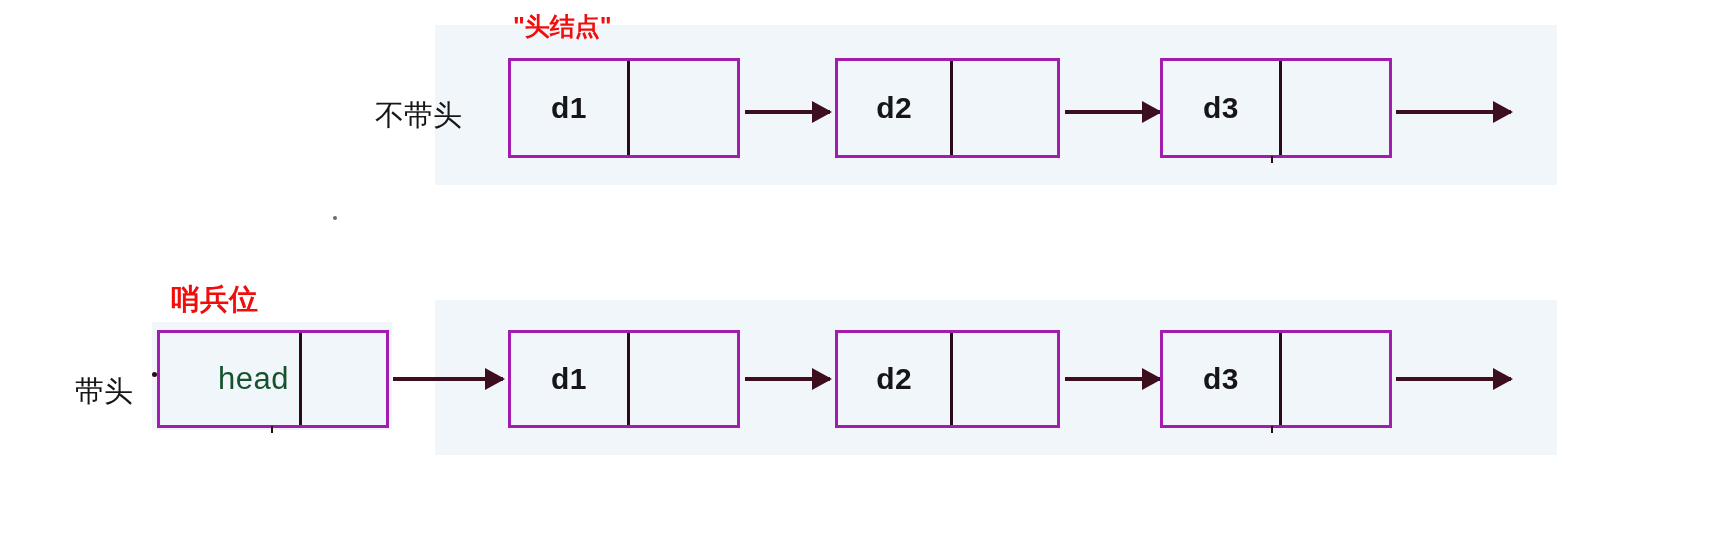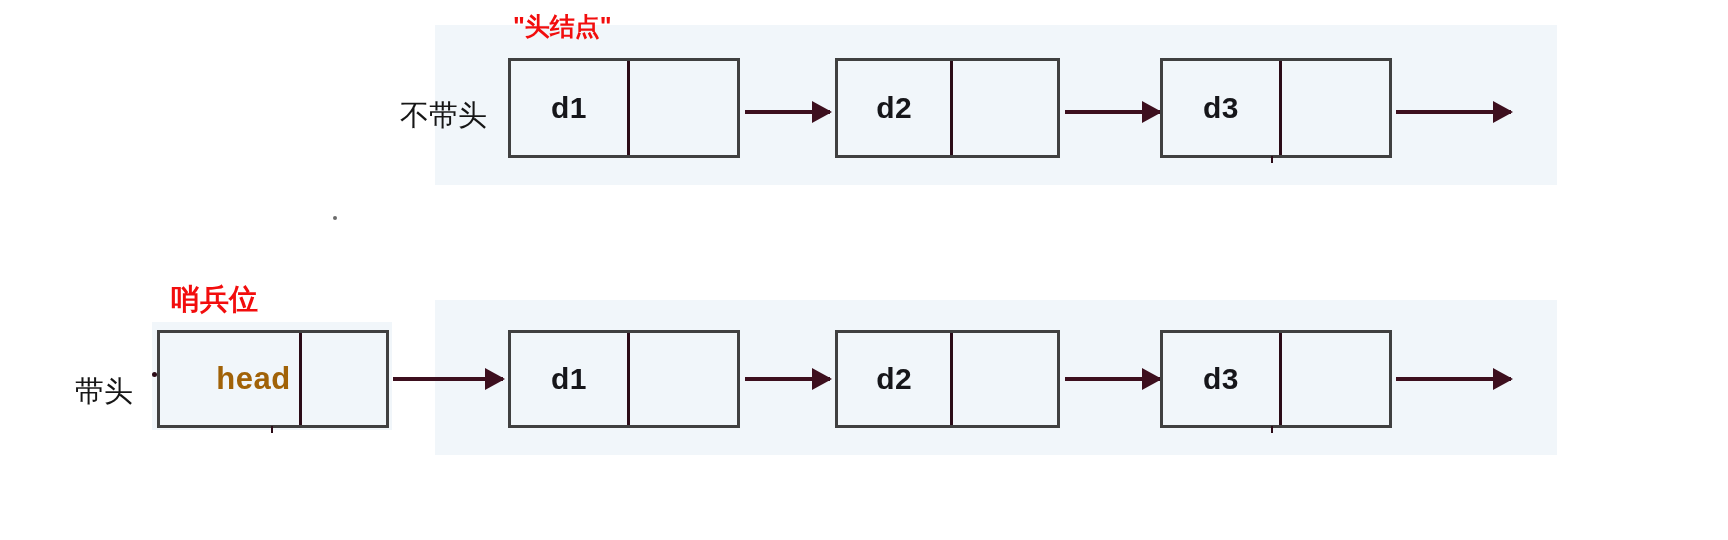--- a/index.html
+++ b/index.html
@@ -40,42 +40,42 @@
   #band-head {
     left: 152px;
     top: 322px;
     width: 240px;
     height: 108px;
   }
   
   .node {
     position: absolute;
     box-sizing: border-box;
-    border: 3px solid #404040;
+    border: 3px solid #a21caf;
     background: transparent;
     display: flex;
     align-items: stretch;
   }
   .node .cell-data {
     flex: 1 1 52%;
     display: flex;
     align-items: center;
     justify-content: center;
     font-size: 30px;
     font-weight: bold;
     color: #16161a;
     letter-spacing: 0.5px;
   }
   .node .cell-next {
     flex: 1 1 48%;
     border-left: 3px solid #2b0b17;
   }
   .node.head-node .cell-data {
-    color: #a16207;
-    font-weight: bold;
+    color: #14532d;
+    font-weight: normal;
     font-size: 31px;
     margin-left: 48px;
   }
   
   .tick {
     position: absolute;
     width: 2px;
     height: 7px;
     background: #2b0b17;
   }
@@ -115,21 +115,21 @@
     left: 513px;
     top: 10px;
     font-size: 25px;
   }
   #label-shaobingwei {
     left: 171px;
     top: 280px;
     font-size: 29px;
   }
   #label-budaitou {
-    left: 400px;
+    left: 375px;
     top: 96px;
   }
   #label-daitou {
     left: 75px;
     top: 372px;
   }
   .dot {
     position: absolute;
     width: 4px;
     height: 4px;

